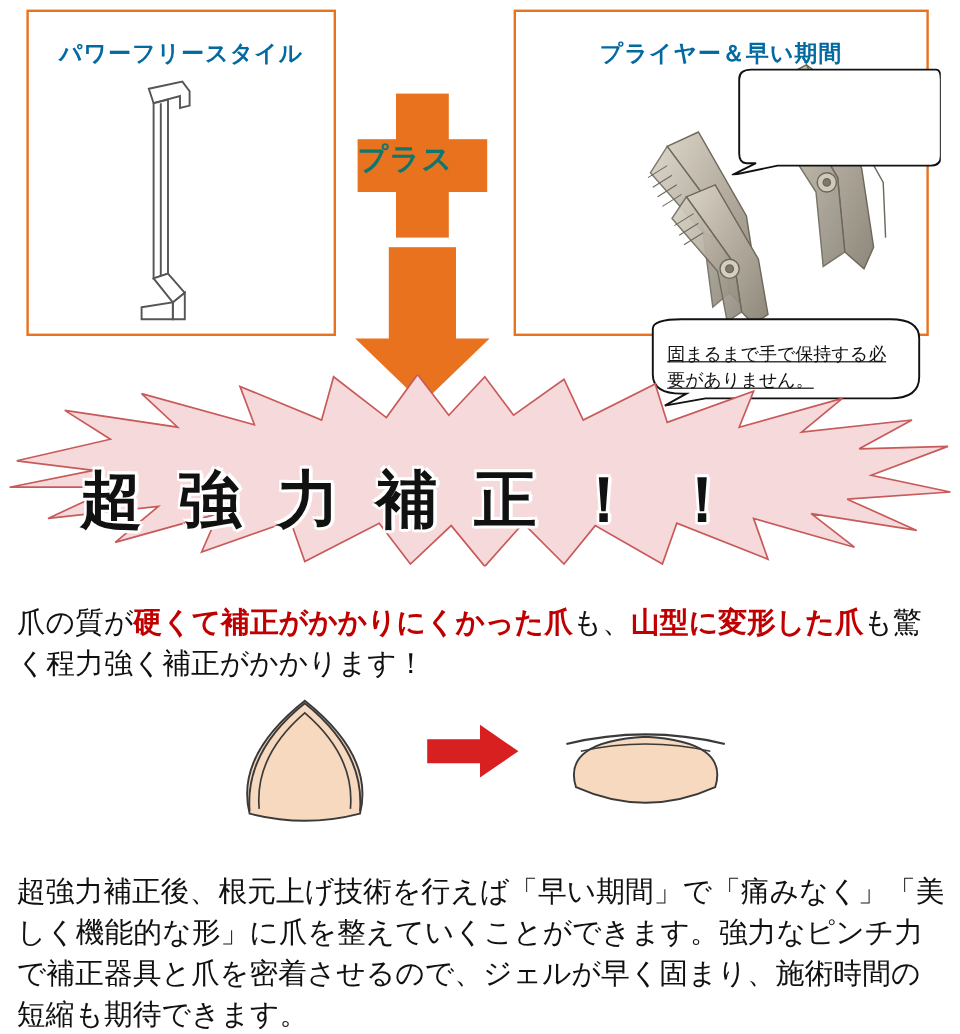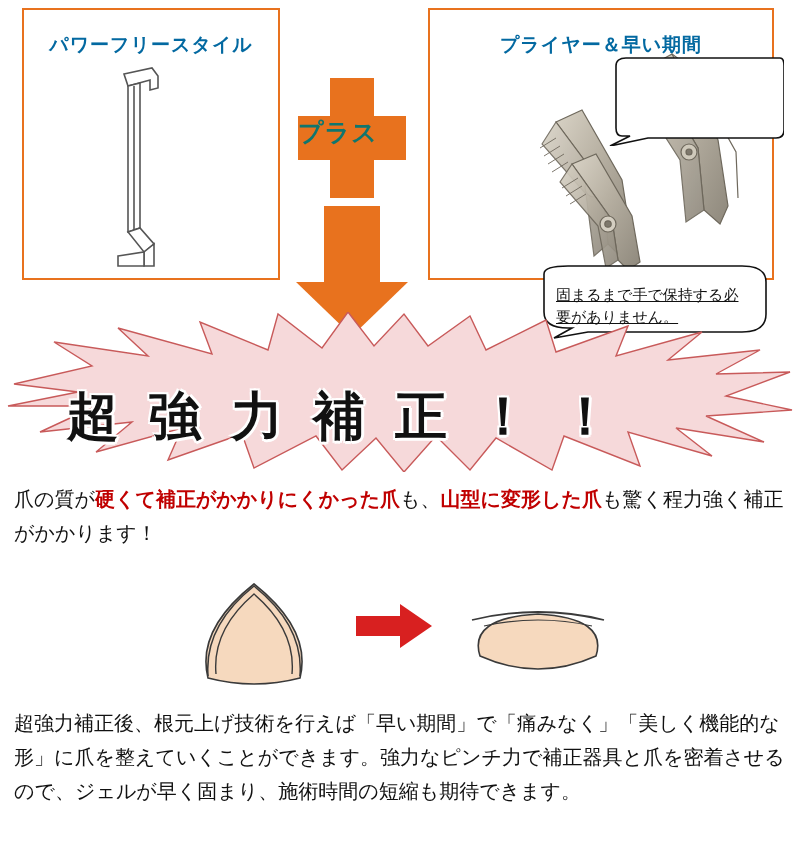--- a/index.html
+++ b/index.html
@@ -105,23 +105,24 @@
       2px -2px 0 #ffffff, -2px -2px 0 #ffffff,
       0 3px 0 #ffffff, 3px 0 0 #ffffff;
     margin-top: 24px;
   }
 
   
   .para {
     position: absolute;
     left: 14px;
     width: 776px;
-    font-size: 20px;
+    font-size: 24px;
     line-height: 34px;
     color: #111111;
+    margin-top: 20px;
   }
   #para-1 { top: 482px; }
   #para-2 { top: 706px; }
   .hl-red { color: #C00000; font-weight: bold; }
 
   
   #nail-figure {
     position: absolute;
     left: 150px; top: 560px;
     width: 500px; height: 130px;

